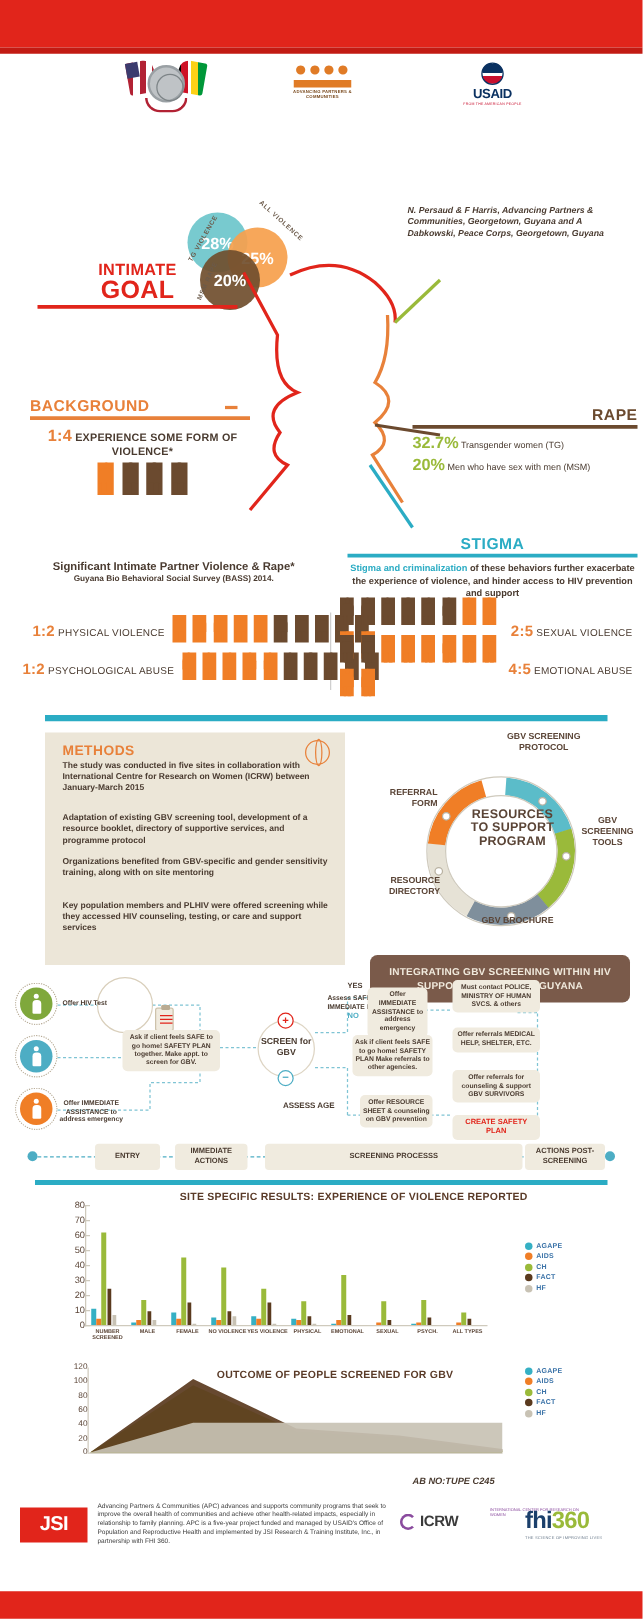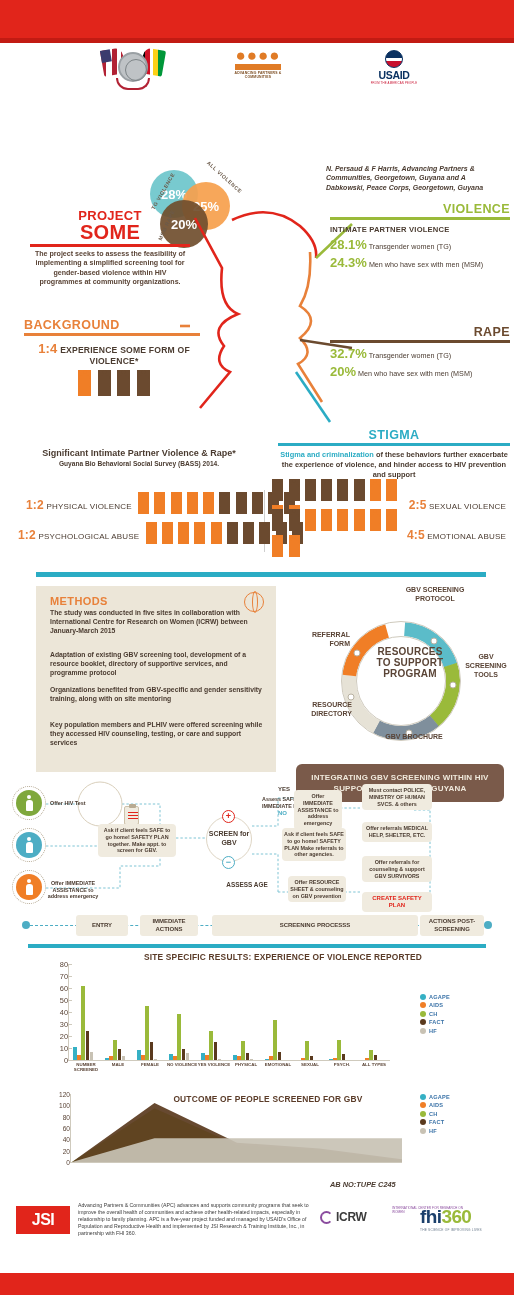--- a/index.html
+++ b/index.html
@@ -289,54 +289,40 @@
     <path d="M195 22 L222 72 Q218 110 238 118 Q208 130 224 150 Q212 168 230 176 L200 212" fill="none" stroke="#e1251b" stroke-width="2.6"></path>
     <path d="M310 56 Q312 90 300 110 Q322 124 300 142 Q316 158 298 168 L322 206" fill="none" stroke="#e8813a" stroke-width="2.6"></path>
     <path d="M232 24 Q270 6 300 30 Q318 46 316 62" fill="none" stroke="#e1251b" stroke-width="2.6"></path>
     <path d="M316 62 L352 28" fill="none" stroke="#9aba3a" stroke-width="2.6"></path>
     <path d="M300 144 L352 152" fill="none" stroke="#6b4a2f" stroke-width="2.6"></path>
     <path d="M296 176 L330 226" fill="none" stroke="#2bacc4" stroke-width="2.6"></path>
     <path d="M190 130 L180 130" fill="none" stroke="#e8813a" stroke-width="2.6"></path>
   </svg>
 
   <div class="goal">
-    <div class="k1">PROJECT</div>
-    <div class="k2">SOME</div>
+    <div class="k1">INTIMATE</div>
+    <div class="k2">GOAL</div>
     <div class="rule"></div>
-    <p>The project seeks to assess the feasibility of implementing a simplified screening tool for gender-based violence within HIV programmes at community organizations.</p>
   </div>
 
   <div class="bg">
     <div class="k">BACKGROUND</div>
     <div class="rule"></div>
     <div class="stat">
       <b>1:4</b>
       <span>EXPERIENCE SOME FORM OF VIOLENCE*</span>
     </div>
     <div class="people-row">
       <span class="pfig po"><i></i><u></u><s></s><s class="r"></s></span>
       <span class="pfig pb"><i></i><u></u><s></s><s class="r"></s></span>
       <span class="pfig pb"><i></i><u></u><s></s><s class="r"></s></span>
       <span class="pfig pb"><i></i><u></u><s></s><s class="r"></s></span>
     </div>
   </div>
 
-  <div class="viol">
-    <div class="k">VIOLENCE</div>
-    <div class="rule"></div>
-    <div class="sub">INTIMATE PARTNER VIOLENCE</div>
-    <div class="stline">
-      <b>28.1%</b>
-      <span>Transgender women (TG)</span>
-    </div>
-    <div class="stline">
-      <b>24.3%</b>
-      <span>Men who have sex with men (MSM)</span>
-    </div>
-  </div>
 
   <div class="rape">
     <div class="k">RAPE</div>
     <div class="rule"></div>
     <div class="stline">
       <b>32.7%</b>
       <span>Transgender women (TG)</span>
     </div>
     <div class="stline">
       <b>20%</b>

